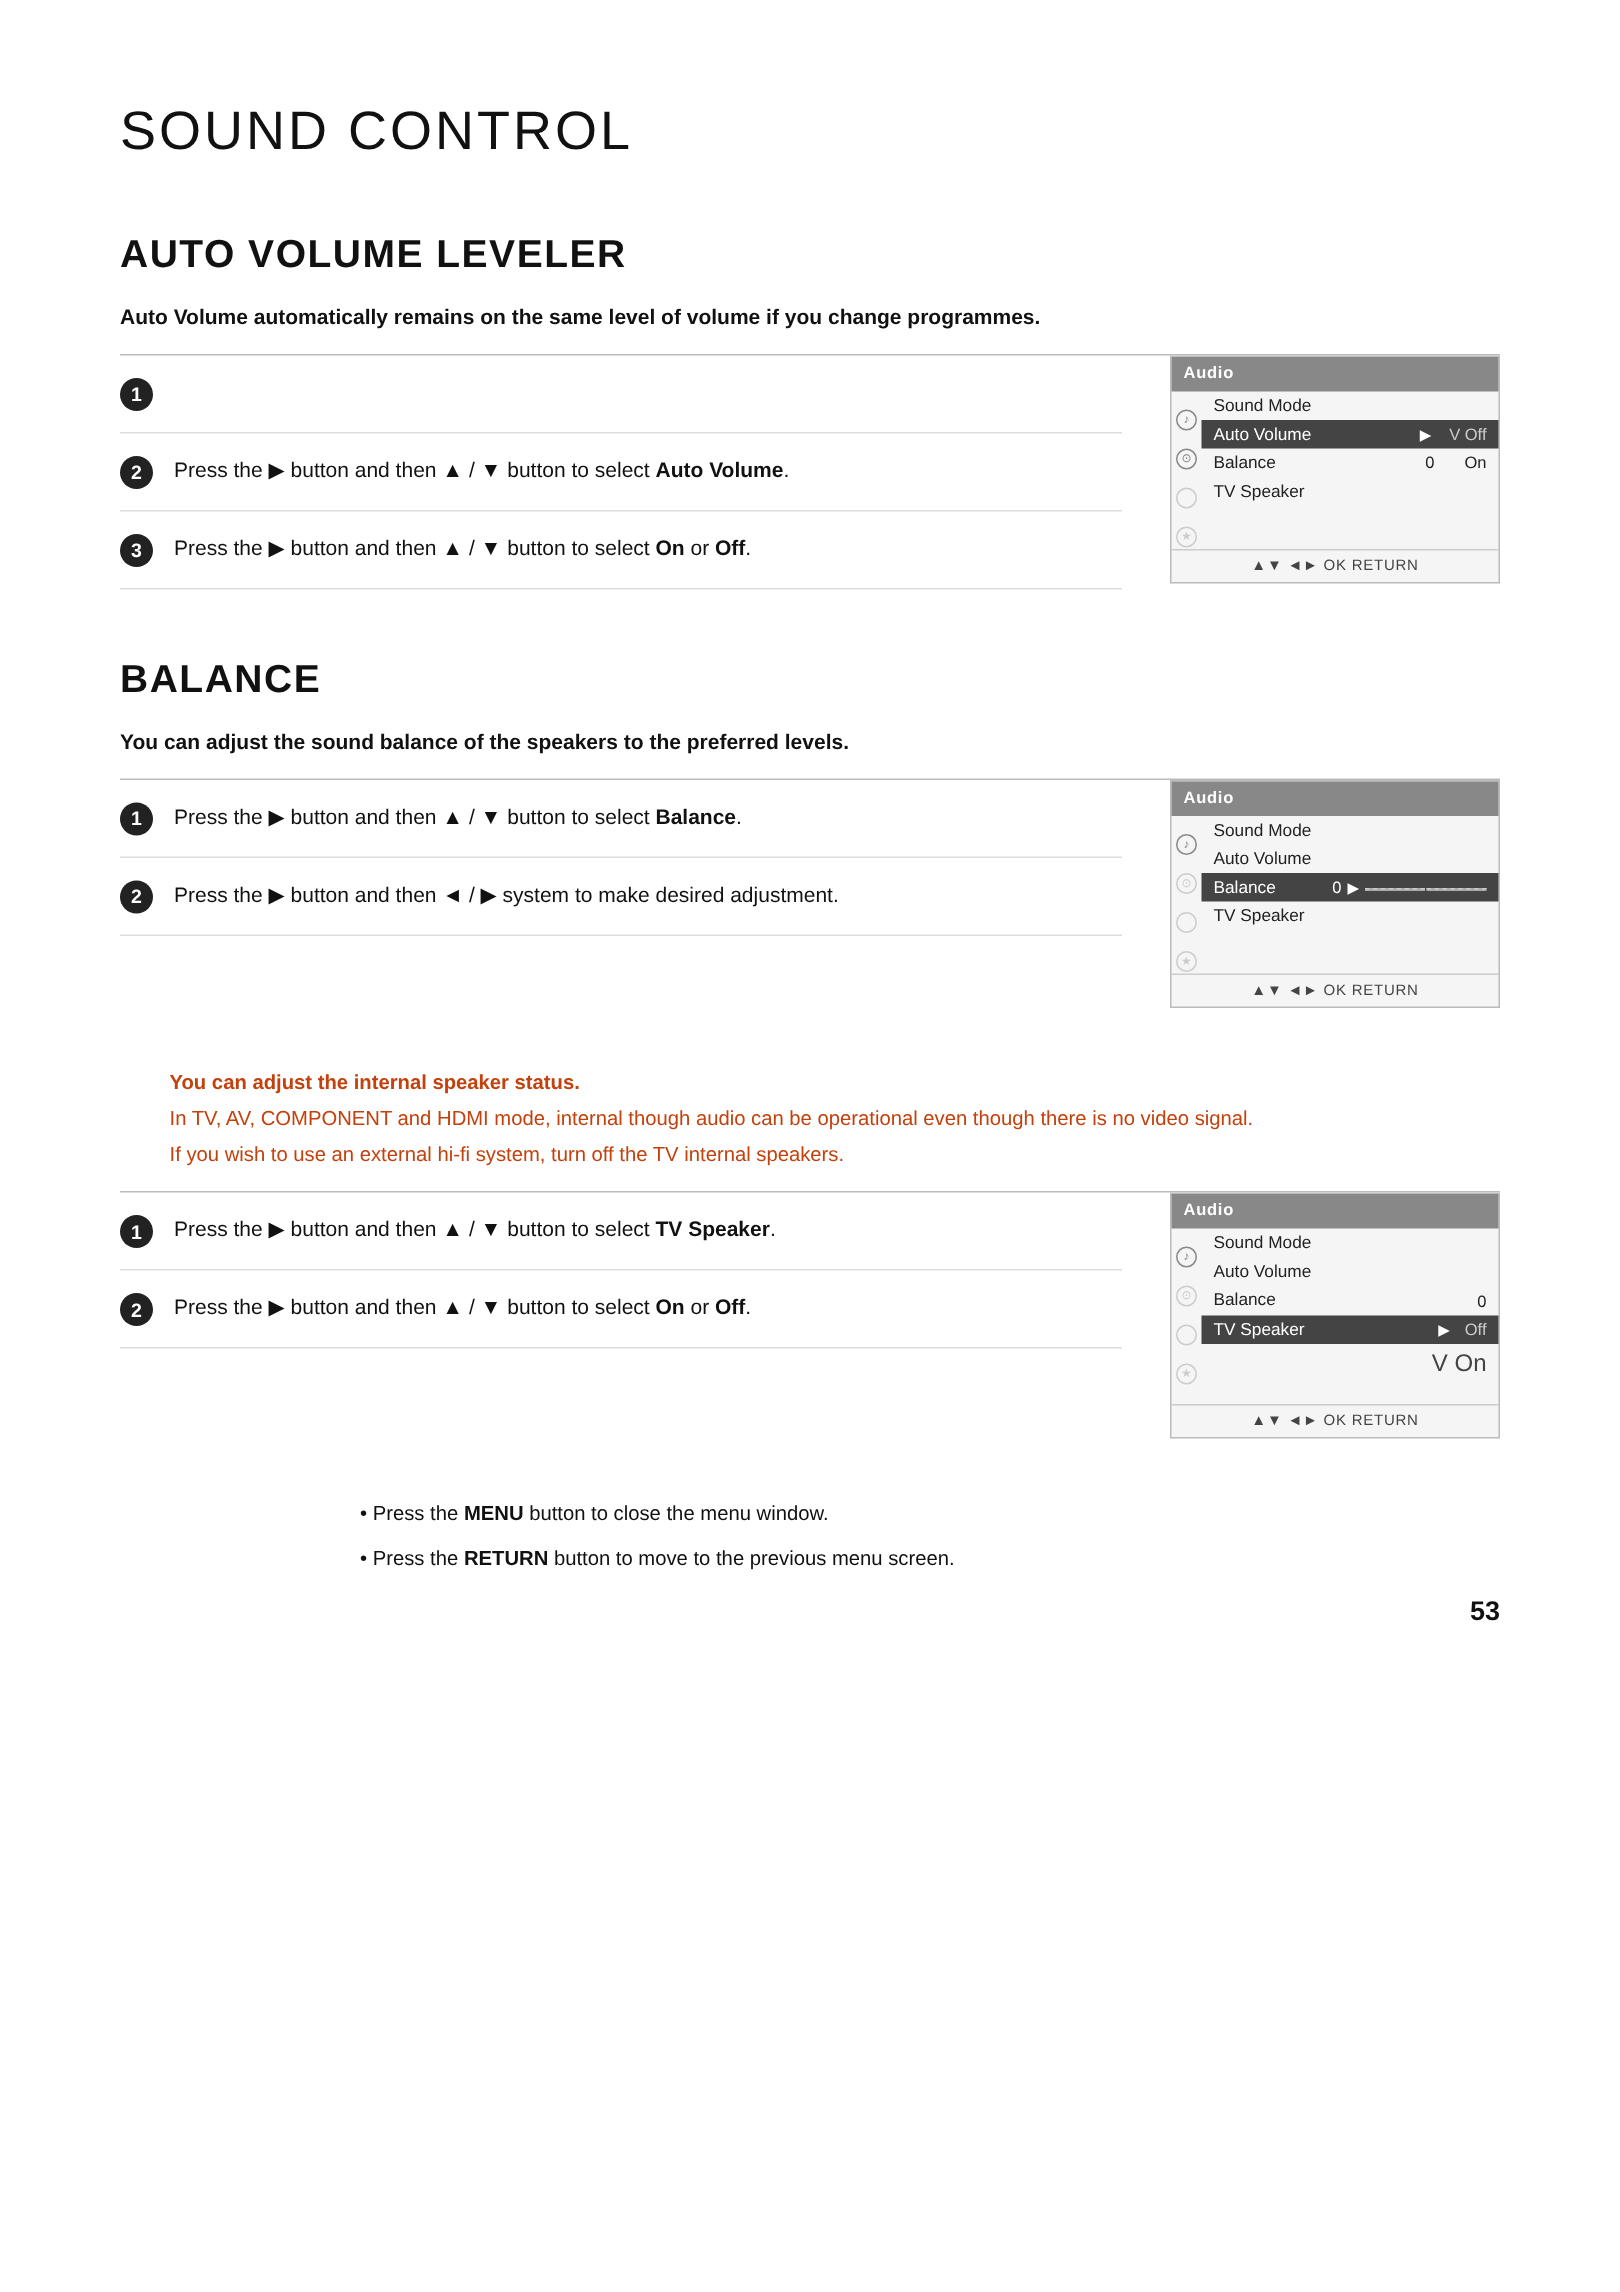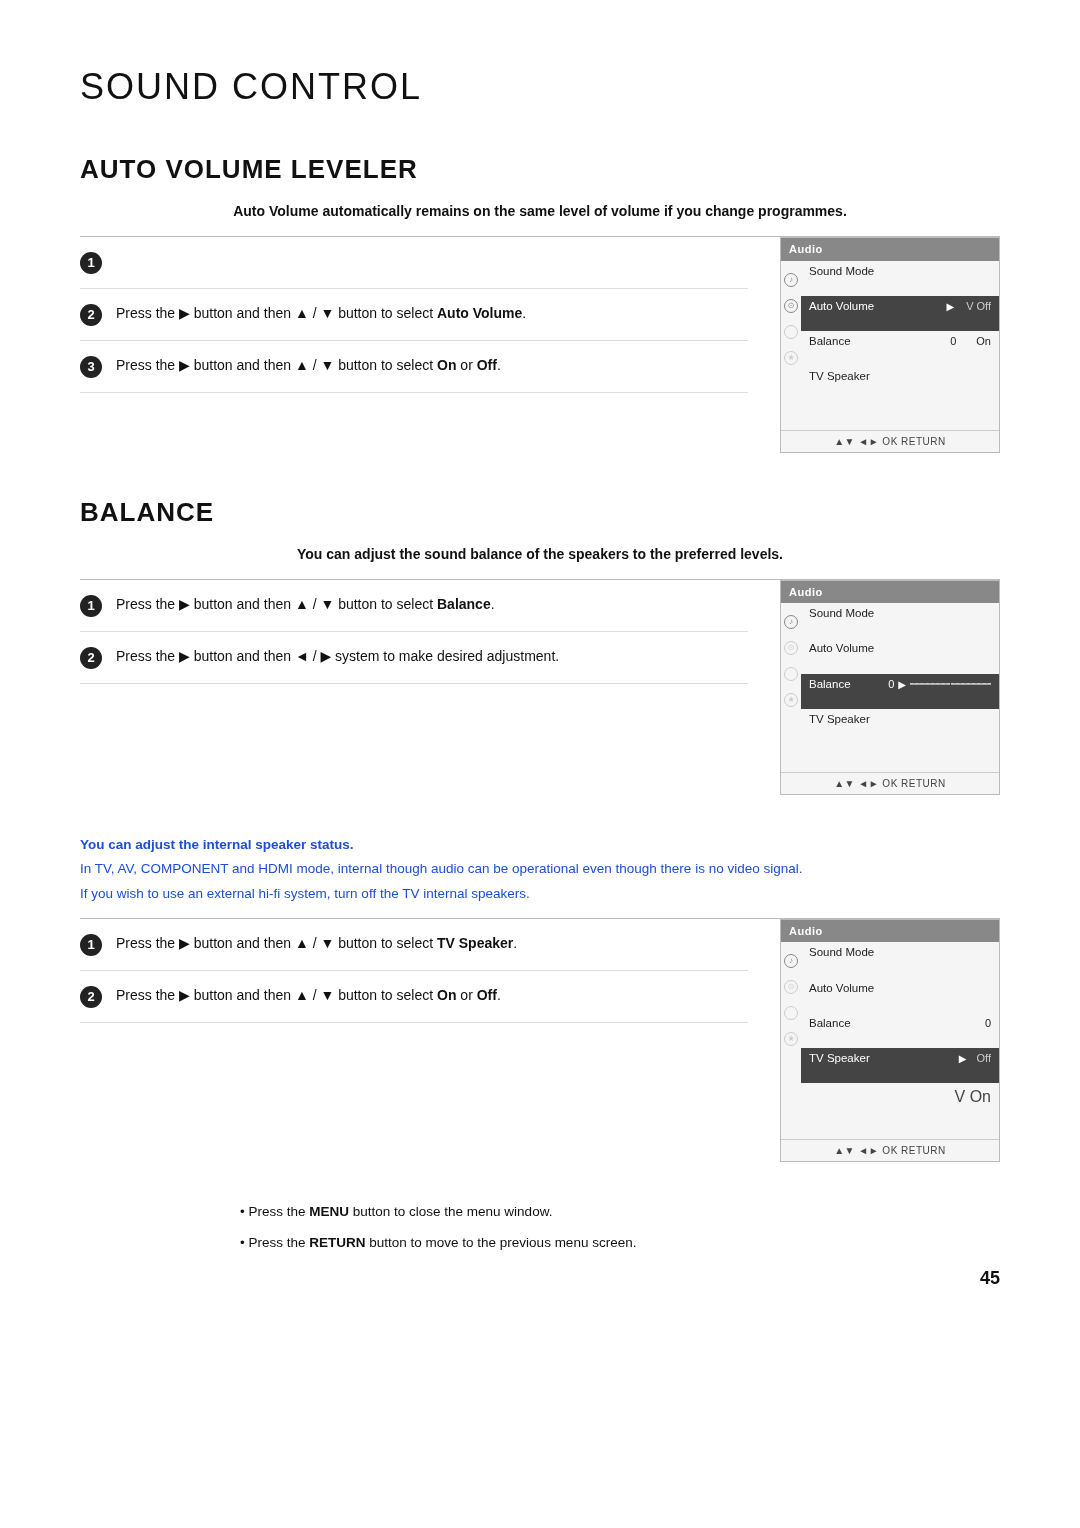--- a/index.html
+++ b/index.html
@@ -27,26 +27,26 @@
       letter-spacing: 1px;
       text-transform: uppercase;
       margin-bottom: 12px;
       color: #111;
     }
     .section-desc {
       font-size: 14px;
       font-weight: bold;
       margin-bottom: 14px;
       color: #111;
-      text-align: center;
     }
     .section-desc-normal {
       font-size: 13.5px;
       margin-bottom: 4px;
-      color: #1d4ed8;
+      color: #c2410c;
+      margin-left: 33px;
     }
     .section-block {
       margin-bottom: 40px;
     }
     .steps-and-screen {
       display: flex;
       flex-direction: row;
       align-items: flex-start;
       gap: 32px;
       border-top: 1.5px solid #bbb;
@@ -105,21 +105,21 @@
       color: #fff;
       font-size: 11px;
       padding: 3px 8px;
       font-weight: bold;
       letter-spacing: 0.5px;
     }
     .screen-row {
       display: flex;
       flex-direction: row;
       align-items: center;
-      padding: 2px 8px 16px 8px;
+      padding: 2px 8px 0 8px;
       font-size: 11.5px;
       color: #222;
       gap: 4px;
     }
     .screen-row.highlighted {
       background: #444;
       color: #fff;
     }
     .screen-row-label {
       flex: 1;
@@ -386,13 +386,13 @@
 
 <div class="footer-note">
   <div class="footer-note-item">
     Press the <b>MENU</b> button to close the menu window.
   </div>
   <div class="footer-note-item">
     Press the <b>RETURN</b> button to move to the previous menu screen.
   </div>
 </div>
 
-<div class="page-num">45</div>
+<div class="page-num">53</div>
 
 </body></html>

